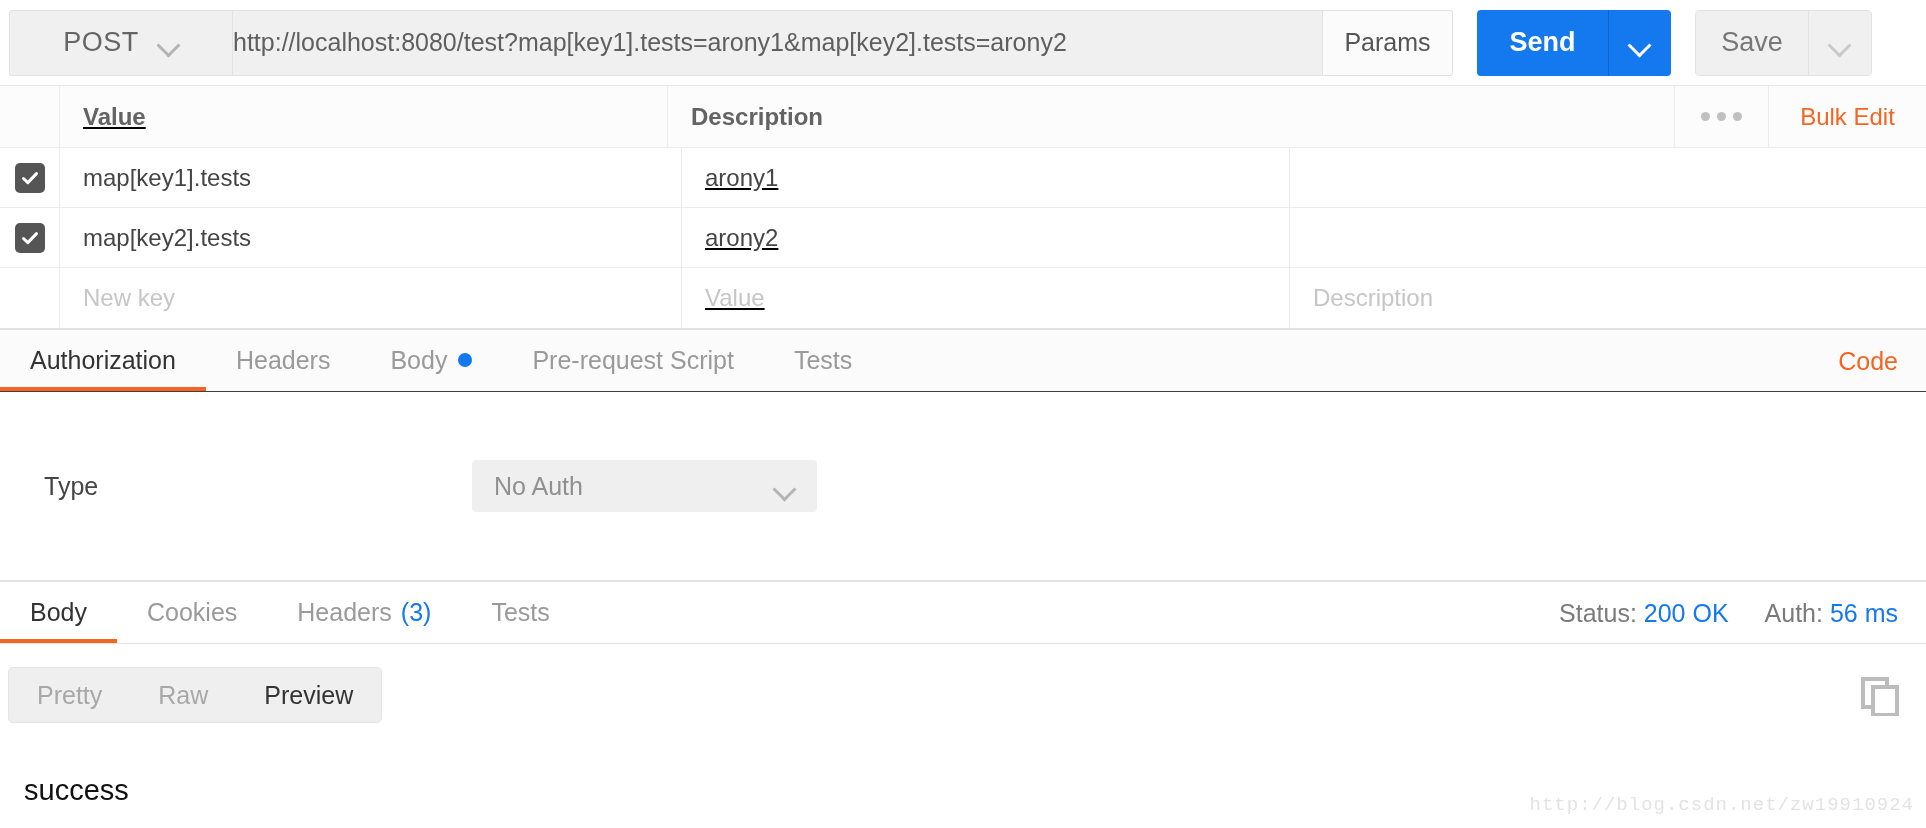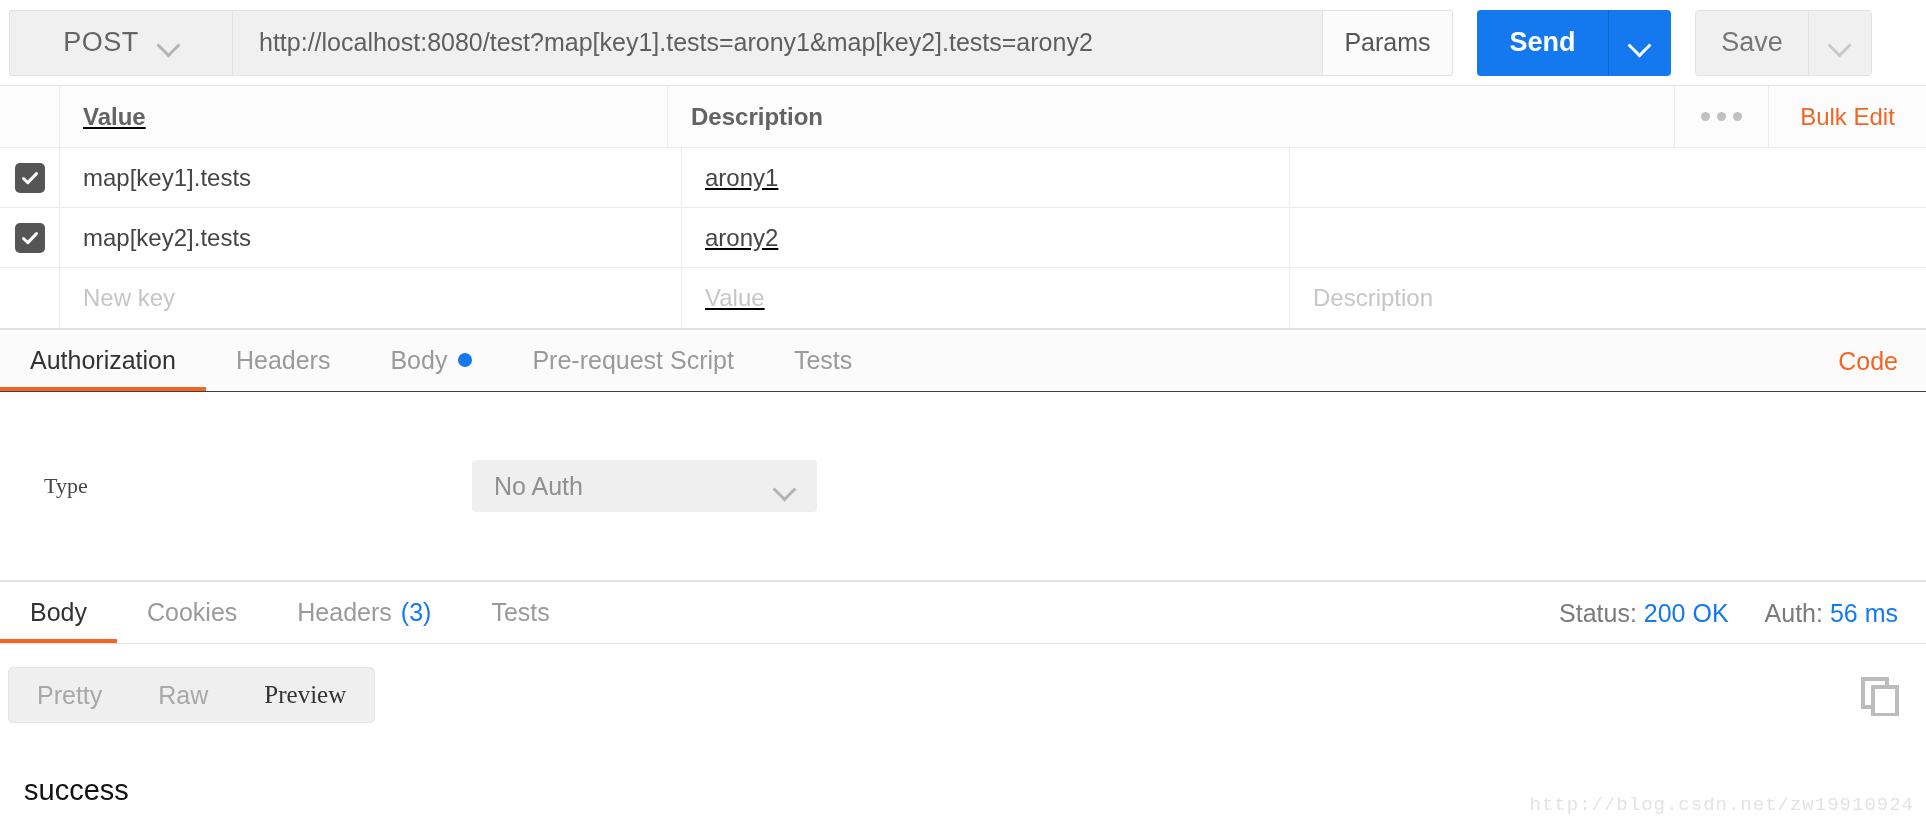--- a/index.html
+++ b/index.html
@@ -38,21 +38,20 @@
     letter-spacing: 0.5px;
   }
   .url-box {
     flex: 0 0 1091px;
     height: 66px;
     background: #f0f0f0;
     border: 1px solid #e2e2e2;
     border-radius: 0;
     display: flex;
     align-items: center;
-    padding-left: 26px;
     cursor: text;
   }
   .url-text {
     font-size: 25px;
     color: #5f5f5f;
     white-space: nowrap;
   }
   .params-btn {
     width: 130px;
     height: 66px;
@@ -279,24 +278,23 @@
   
   .auth-panel {
     height: 190px;
     display: flex;
     align-items: center;
     padding-left: 44px;
     border-bottom: 2px solid #e2e2e2;
     background: #ffffff;
   }
   .auth-label {
-    font-size: 22px;
+    font-size: 25px;
     color: #454545;
     width: 428px;
-    font-family: Liberation Serif, serif;
   }
   .auth-select {
     width: 345px;
     height: 52px;
     background: #efefef;
     border-radius: 4px;
     display: flex;
     align-items: center;
     justify-content: space-between;
     padding: 0 22px 0 22px;
@@ -363,21 +361,21 @@
   }
   .seg-item {
     display: flex;
     align-items: center;
     justify-content: center;
     font-size: 25px;
     color: #a8a8a8;
     padding: 15px 28px;
     cursor: pointer;
   }
-  .seg-item.active { color: #333333; font-family: Liberation Serif, serif; }
+  .seg-item.active { color: #333333; }
   .copy-icon-wrap {
     position: absolute;
     right: 26px;
     top: 32px;
     cursor: pointer;
   }
   .body-content {
     padding: 28px 0 0 24px;
     font-size: 29px;
     color: #111;

